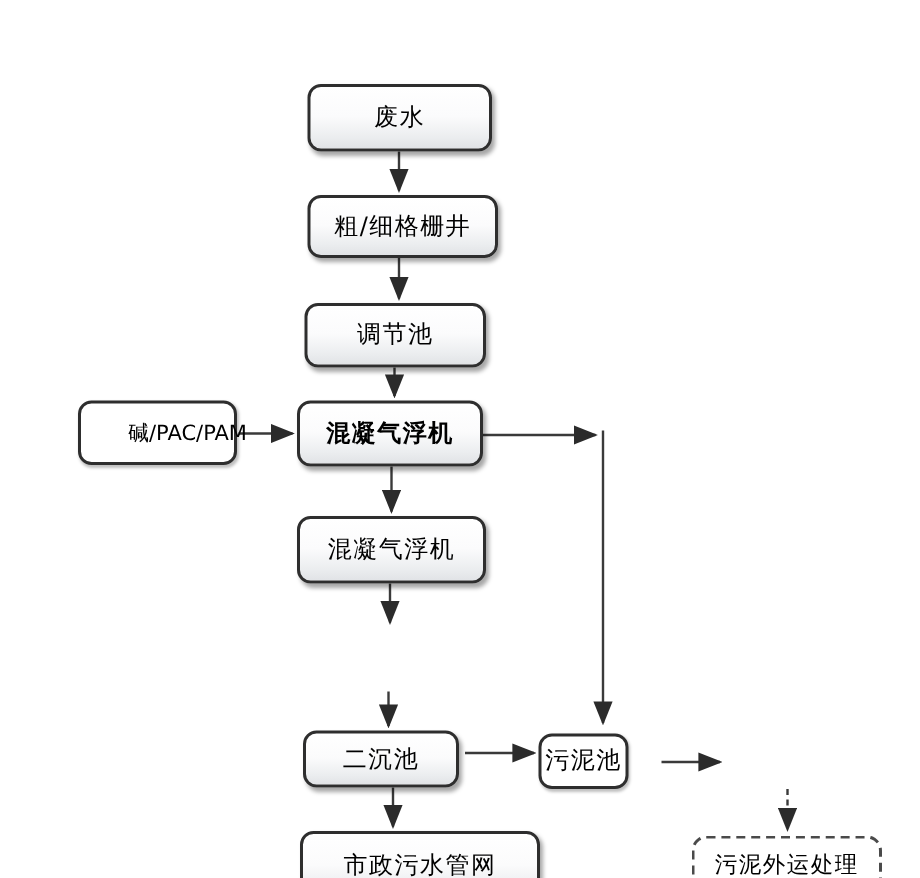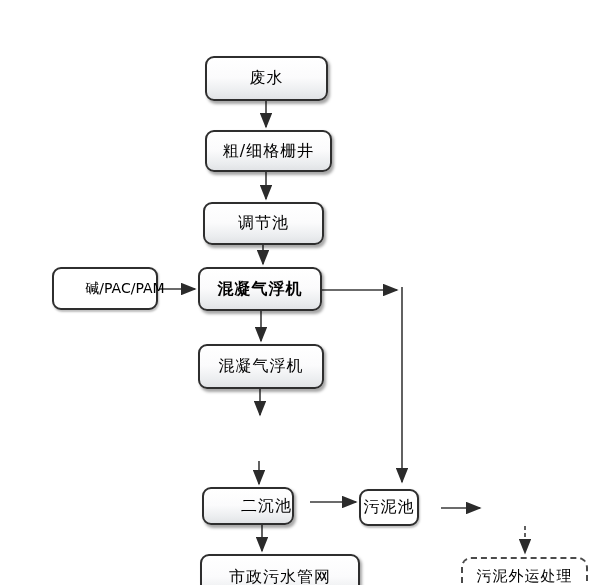--- a/index.html
+++ b/index.html
@@ -96,21 +96,21 @@
 
   <div class="node" style="left:198px; top:219px; width:124px; height:44px;font-weight:bold;">
     <span>混凝气浮机</span>
   </div>
 
   <div class="node" style="left:198px; top:296px; width:126px; height:45px;">
     <span>混凝气浮机</span>
   </div>
 
 
-  <div class="node" style="left:202px; top:439px; width:92px; height:38px;justify-content:flex-end;">
+  <div class="node" style="left:202px; top:439px; width:104px; height:38px;">
     <span>二沉池</span>
   </div>
 
   <div class="node node--plain" style="left:359px; top:441px; width:60px; height:37px;">
     <span>污泥池</span>
   </div>
 
 
   <div class="node" style="left:200px; top:506px; width:160px; height:47px;">
     <span>市政污水管网</span>

